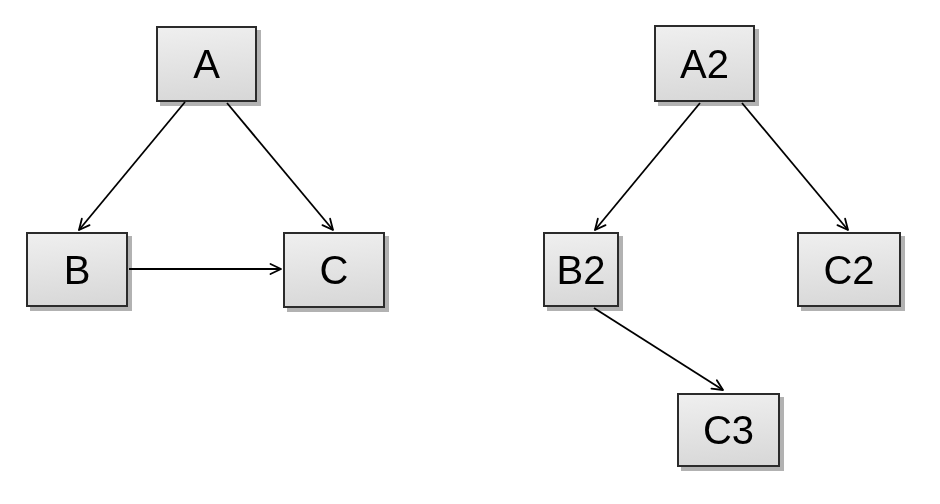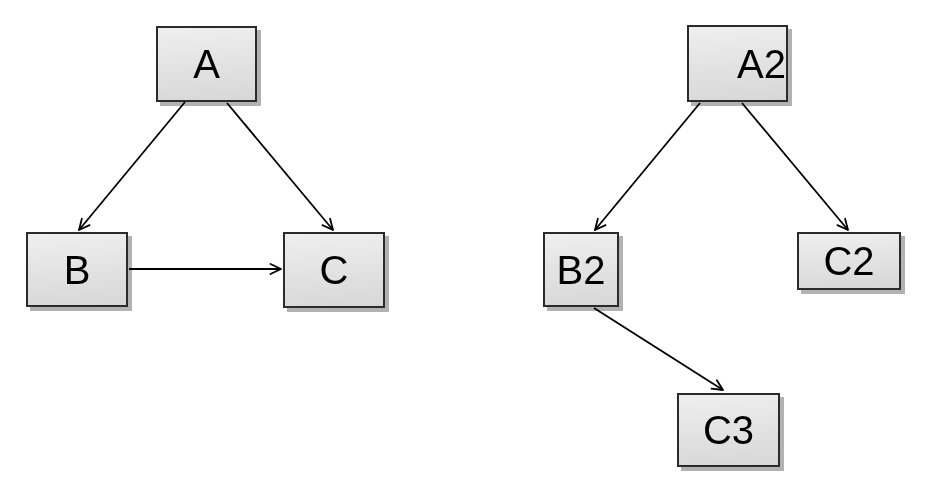--- a/index.html
+++ b/index.html
@@ -52,27 +52,27 @@
   <div class="nodes-layer">
       <div class="node" style="left: 156px; top: 26px; width: 101px; height: 76px; border-color: rgb(43, 43, 43); background: linear-gradient(175deg, rgb(239, 239, 239) 0%, rgb(215, 215, 215) 100%); box-shadow: rgb(178, 178, 178) 4px 4px 0px 0px;">
         <span class="node-label" style="color: rgb(0, 0, 0);">A</span>
       </div>
       <div class="node" style="left: 26px; top: 232px; width: 102px; height: 75px; border-color: rgb(43, 43, 43); background: linear-gradient(175deg, rgb(239, 239, 239) 0%, rgb(215, 215, 215) 100%); box-shadow: rgb(178, 178, 178) 4px 4px 0px 0px;">
         <span class="node-label" style="color: rgb(0, 0, 0);">B</span>
       </div>
       <div class="node" style="left: 283px; top: 232px; width: 102px; height: 76px; border-color: rgb(43, 43, 43); background: linear-gradient(175deg, rgb(239, 239, 239) 0%, rgb(215, 215, 215) 100%); box-shadow: rgb(178, 178, 178) 4px 4px 0px 0px;">
         <span class="node-label" style="color: rgb(0, 0, 0);">C</span>
       </div>
-      <div class="node" style="left: 687px; top: 25px; width: 101px; height: 77px; border-color: rgb(43, 43, 43); background: linear-gradient(175deg, rgb(239, 239, 239) 0%, rgb(215, 215, 215) 100%); box-shadow: rgb(178, 178, 178) 4px 4px 0px 0px; justify-content: flex-end;">
+      <div class="node" style="left: 654px; top: 25px; width: 101px; height: 77px; border-color: rgb(43, 43, 43); background: linear-gradient(175deg, rgb(239, 239, 239) 0%, rgb(215, 215, 215) 100%); box-shadow: rgb(178, 178, 178) 4px 4px 0px 0px;">
         <span class="node-label" style="color: rgb(0, 0, 0);">A2</span>
       </div>
       <div class="node" style="left: 543px; top: 232px; width: 76px; height: 75px; border-color: rgb(43, 43, 43); background: linear-gradient(175deg, rgb(239, 239, 239) 0%, rgb(215, 215, 215) 100%); box-shadow: rgb(178, 178, 178) 4px 4px 0px 0px;">
         <span class="node-label" style="color: rgb(0, 0, 0);">B2</span>
       </div>
-      <div class="node" style="left: 797px; top: 232px; width: 104px; height: 58px; border-color: rgb(43, 43, 43); background: linear-gradient(175deg, rgb(239, 239, 239) 0%, rgb(215, 215, 215) 100%); box-shadow: rgb(178, 178, 178) 4px 4px 0px 0px;">
+      <div class="node" style="left: 797px; top: 232px; width: 104px; height: 75px; border-color: rgb(43, 43, 43); background: linear-gradient(175deg, rgb(239, 239, 239) 0%, rgb(215, 215, 215) 100%); box-shadow: rgb(178, 178, 178) 4px 4px 0px 0px;">
         <span class="node-label" style="color: rgb(0, 0, 0);">C2</span>
       </div>
       <div class="node" style="left: 677px; top: 393px; width: 103px; height: 74px; border-color: rgb(43, 43, 43); background: linear-gradient(175deg, rgb(239, 239, 239) 0%, rgb(215, 215, 215) 100%); box-shadow: rgb(178, 178, 178) 4px 4px 0px 0px; text-align: center;">
         <span class="node-label" style="color: rgb(0, 0, 0);">C3</span>
       </div>
     </div>
   <svg class="edges-layer" width="940" height="504" viewBox="0 0 940 504" xmlns="http://www.w3.org/2000/svg">
     <defs>
       <marker id="arrow-open" markerUnits="userSpaceOnUse" markerWidth="14" markerHeight="14" viewBox="0 0 14 14" refX="12.5" refY="7" orient="auto">
         <path d="M2,2 L12.5,7 L2,12" fill="none" stroke="#000000" stroke-width="1.8" stroke-linecap="round" stroke-linejoin="round"></path>

